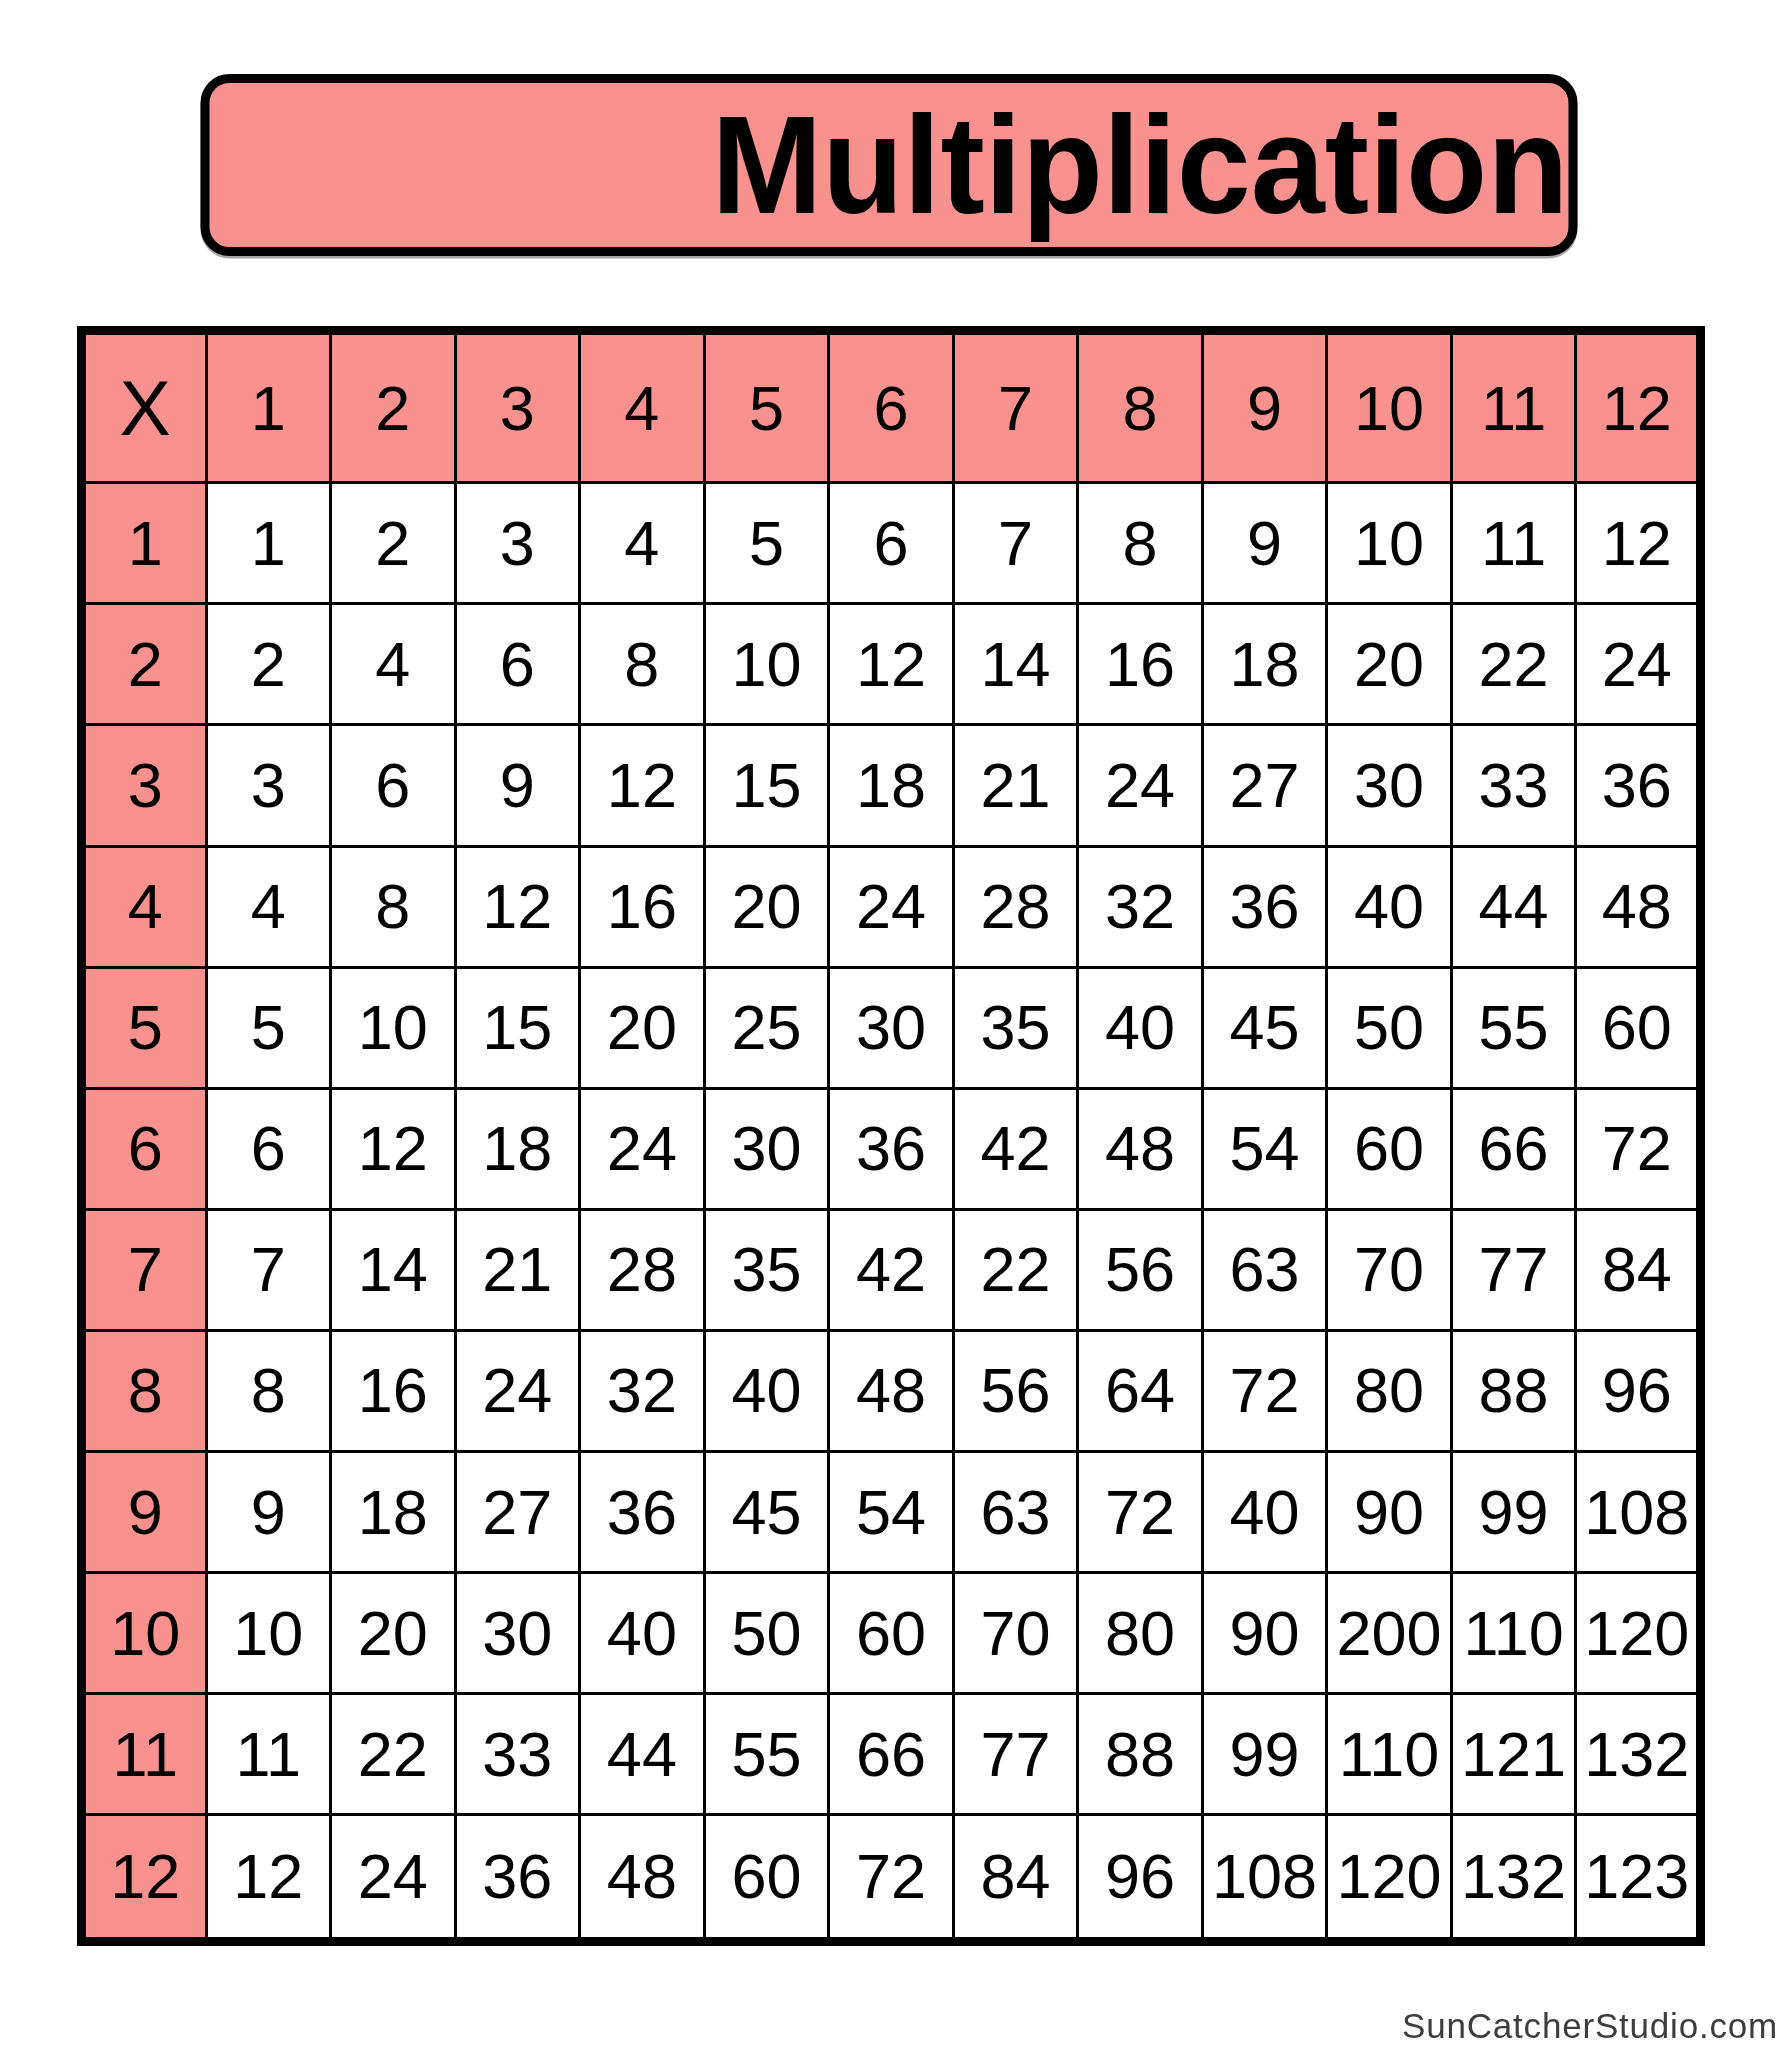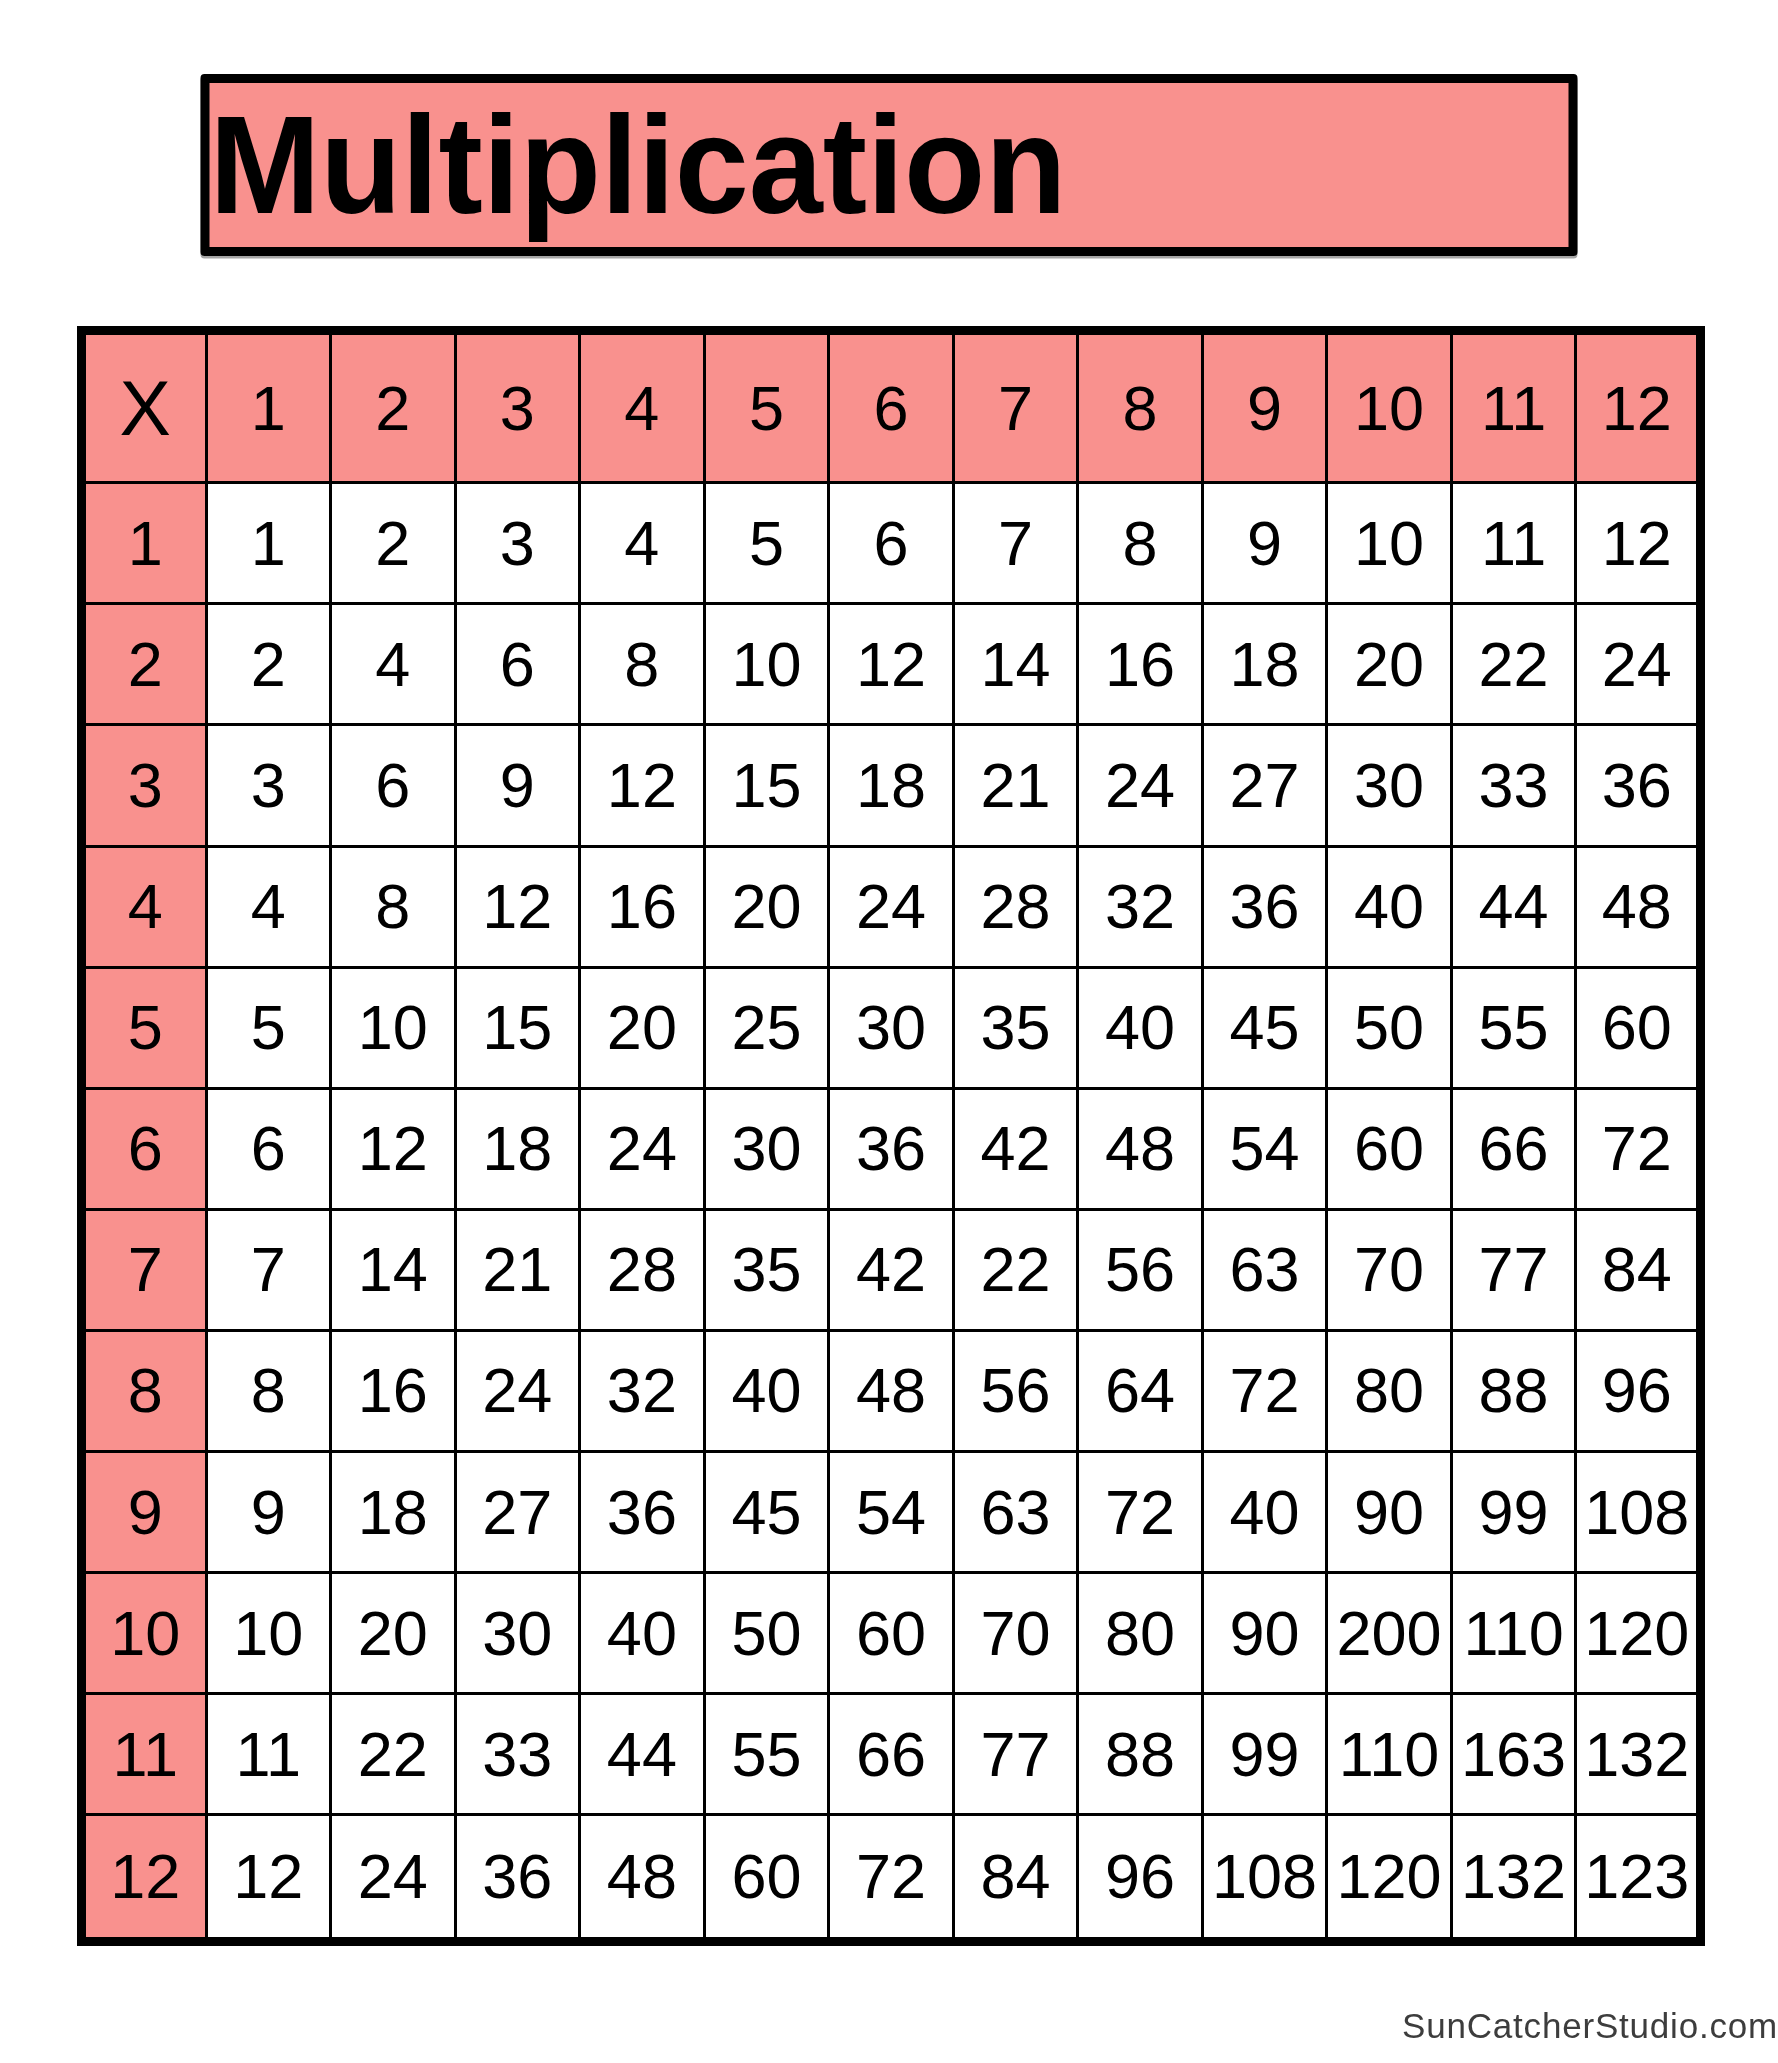--- a/index.html
+++ b/index.html
@@ -18,24 +18,24 @@
   
   .title-box {
     position: absolute;
     top: 74px;
     left: 50%;
     transform: translateX(-50%);
     width: 1359px;
     height: 164px;
     background: var(--accent, #f9918e);
     border: 9px solid #000000;
-    border-radius: 4px;
+    border-radius: 29px;
     display: flex;
     align-items: center;
-    justify-content: flex-start;
+    justify-content: flex-end;
     box-shadow: 0 2.4px 0 rgba(0,0,0,0.35);
   }
   .title-text {
     font-size: 133px;
     font-weight: bold;
     color: #000000;
     line-height: 1;
     letter-spacing: 0px;
     transform: scaleY(1.04);
   }
@@ -263,21 +263,21 @@
         <td>11</td>
         <td>22</td>
         <td>33</td>
         <td>44</td>
         <td>55</td>
         <td>66</td>
         <td>77</td>
         <td>88</td>
         <td>99</td>
         <td>110</td>
-        <td>163</td>
+        <td>121</td>
         <td>132</td>
       </tr>
       <tr>
         <th>12</th>
         <td>12</td>
         <td>24</td>
         <td>36</td>
         <td>48</td>
         <td>60</td>
         <td>72</td>

